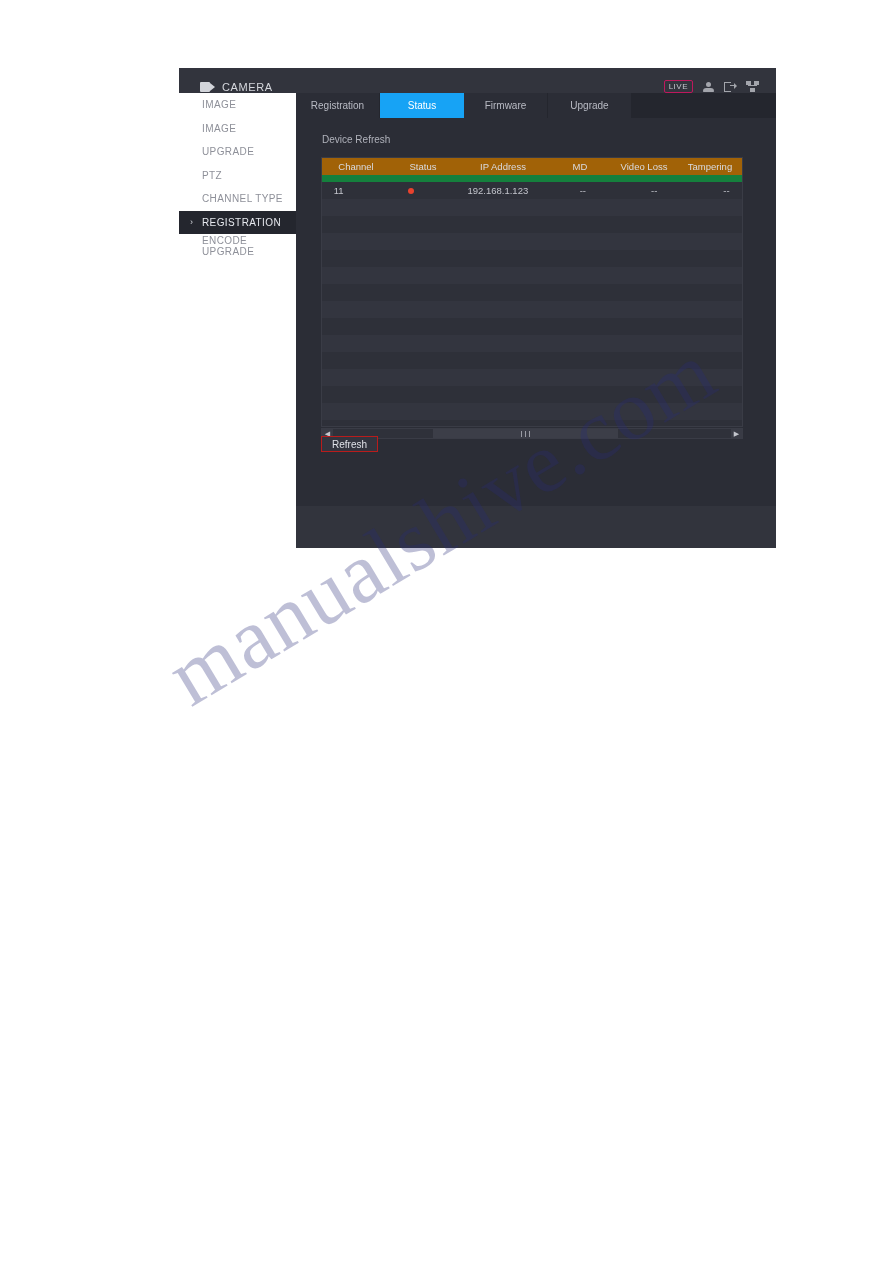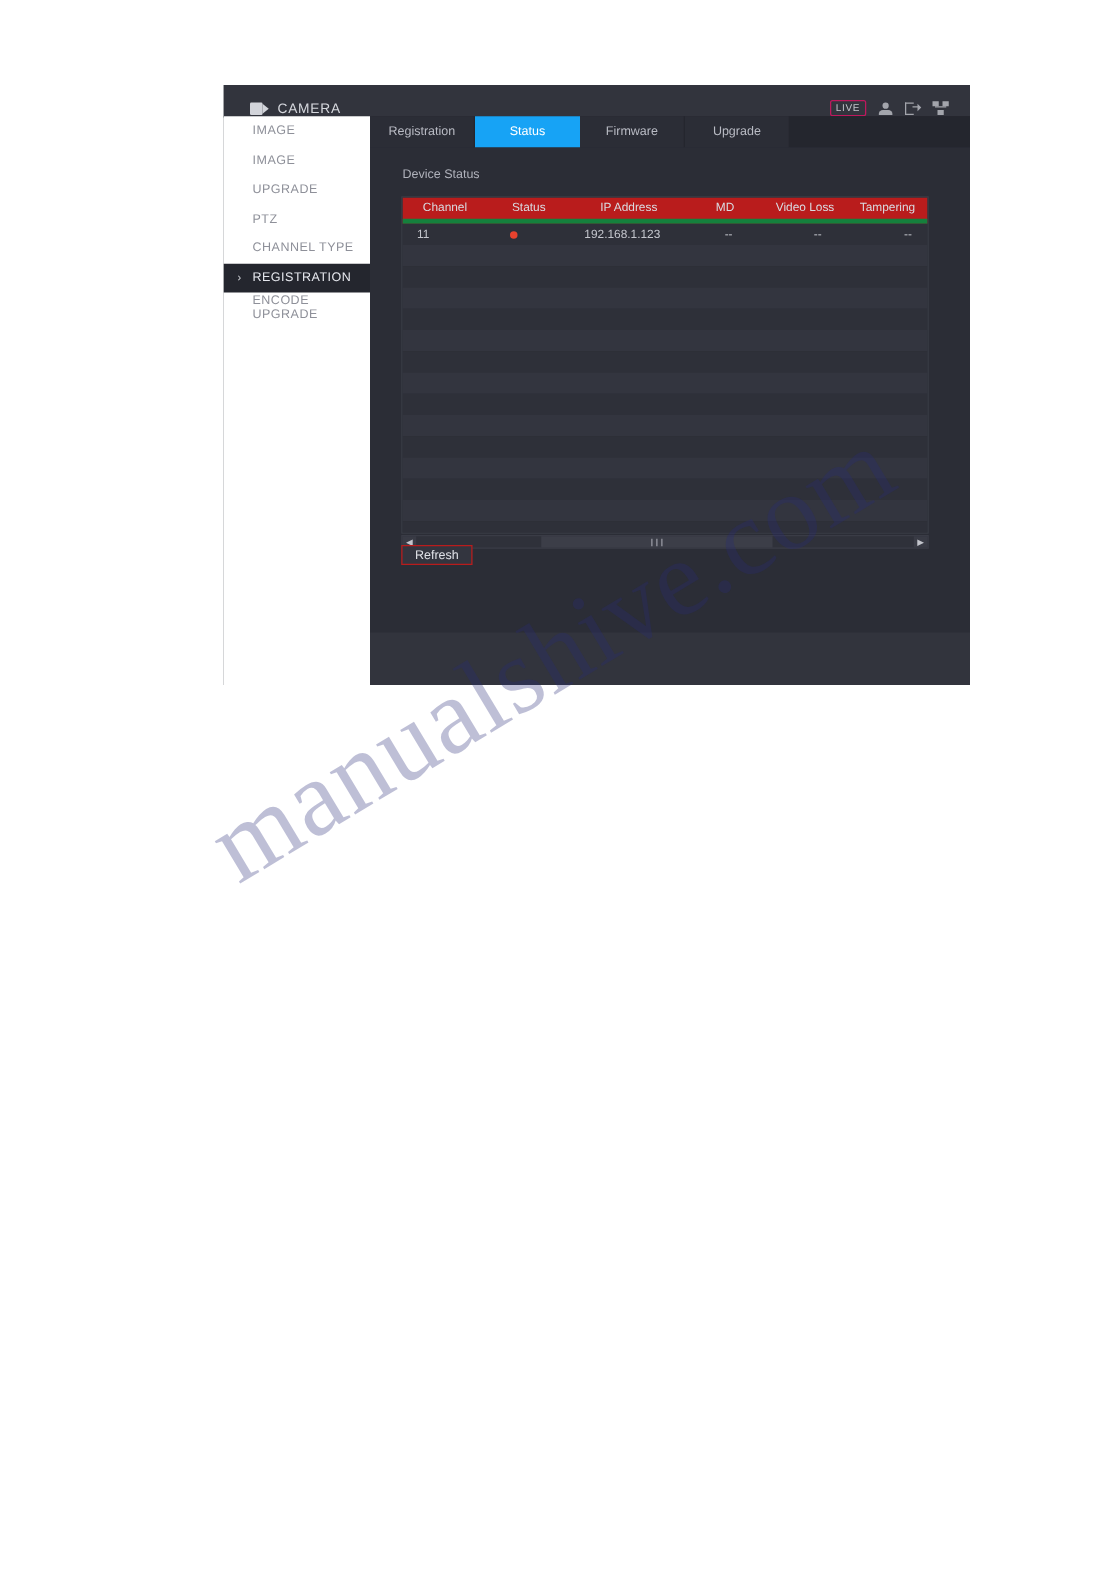--- a/index.html
+++ b/index.html
@@ -261,22 +261,22 @@
     width: 422px;
     height: 270px;
     background: #2b2d36;
     border: 1px solid #3a3c46;
     box-sizing: border-box;
     overflow: hidden;
   }
   #table-head {
     display: flex;
     height: 17px;
-    background: #b91c1c;
-    border-bottom: 4px solid #15803d;
+    background: #a16207;
+    border-bottom: 7px solid #15803d;
   }
   #table-head .th {
     font-size: 9.5px;
     color: #d9dbe1;
     display: flex;
     align-items: center;
     justify-content: center;
     height: 17px;
     box-sizing: border-box;
   }
@@ -459,21 +459,21 @@
       <div class="tab">
         <span>Firmware</span>
       </div>
       <div class="tab">
         <span>Upgrade</span>
       </div>
       <div id="tab-filler"></div>
     </div>
 
     <div id="panel">
-      <div id="panel-title">Device Status</div>
+      <div id="panel-title">Device Refresh</div>
 
       <div id="device-table">
         <div id="table-head">
           <div class="th col-channel">Channel</div>
           <div class="th col-status">Status</div>
           <div class="th col-ip">IP Address</div>
           <div class="th col-md">MD</div>
           <div class="th col-videoloss">Video Loss</div>
           <div class="th col-tampering">Tampering</div>
         </div>

